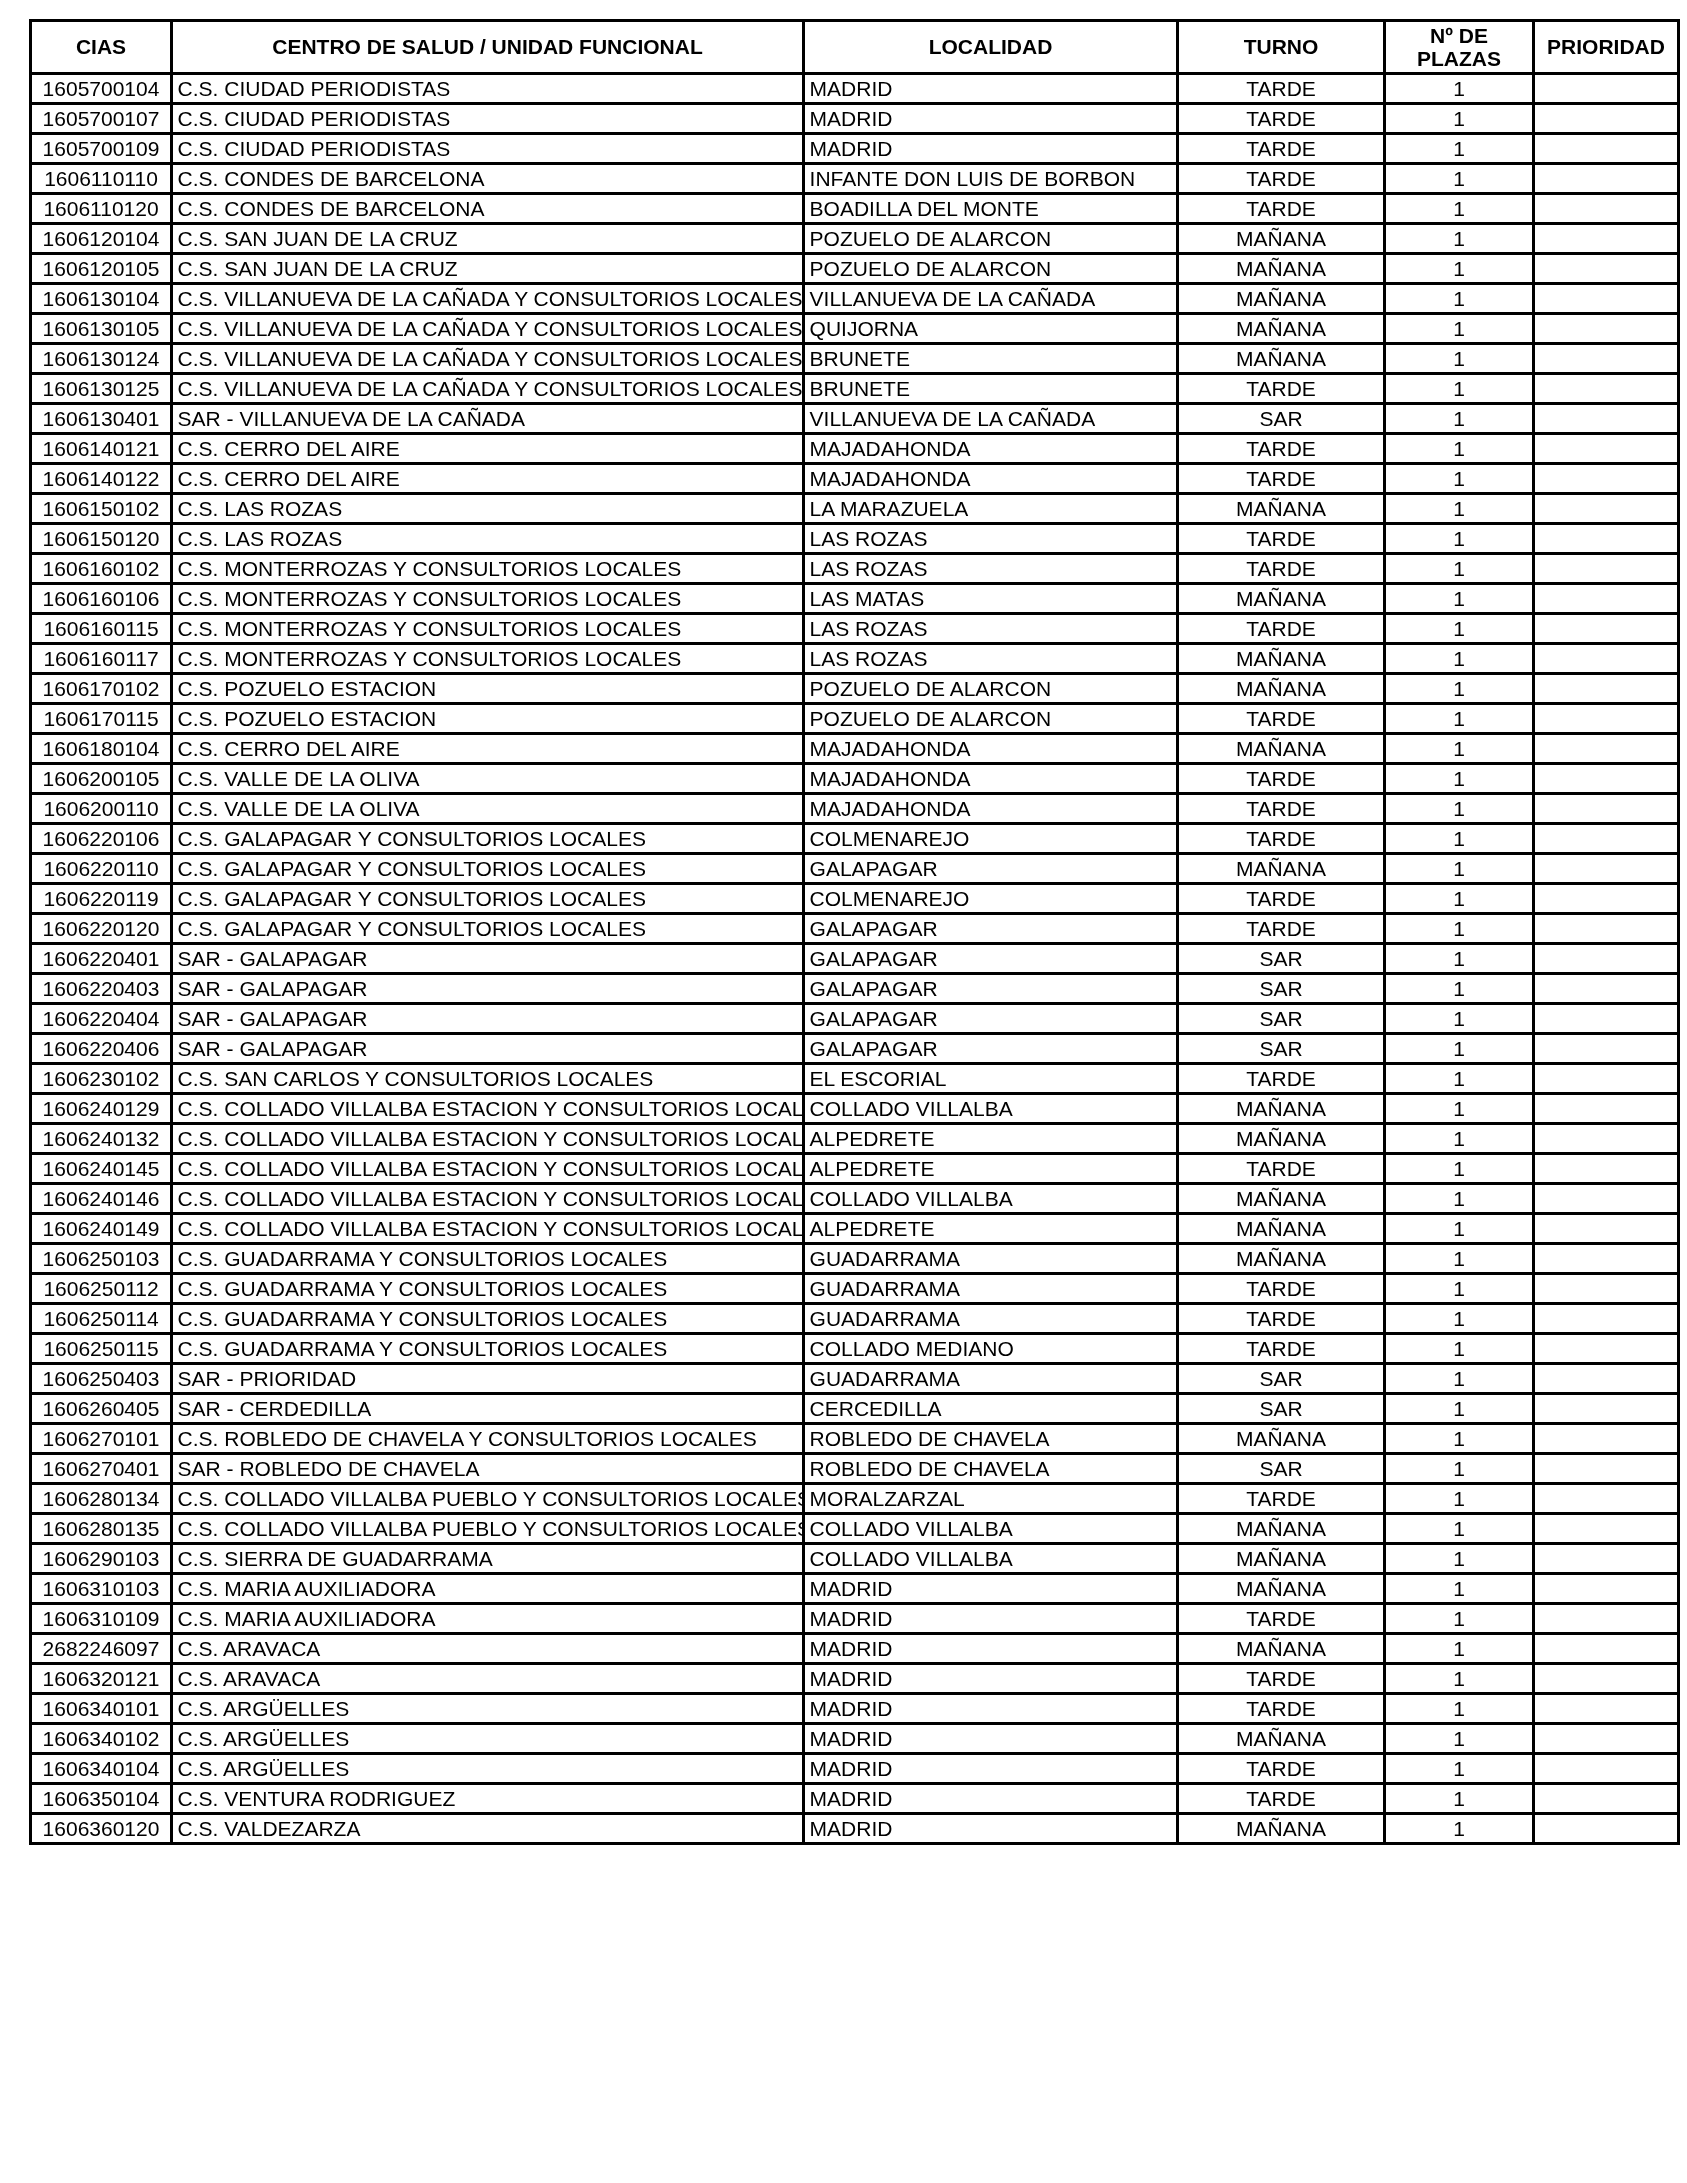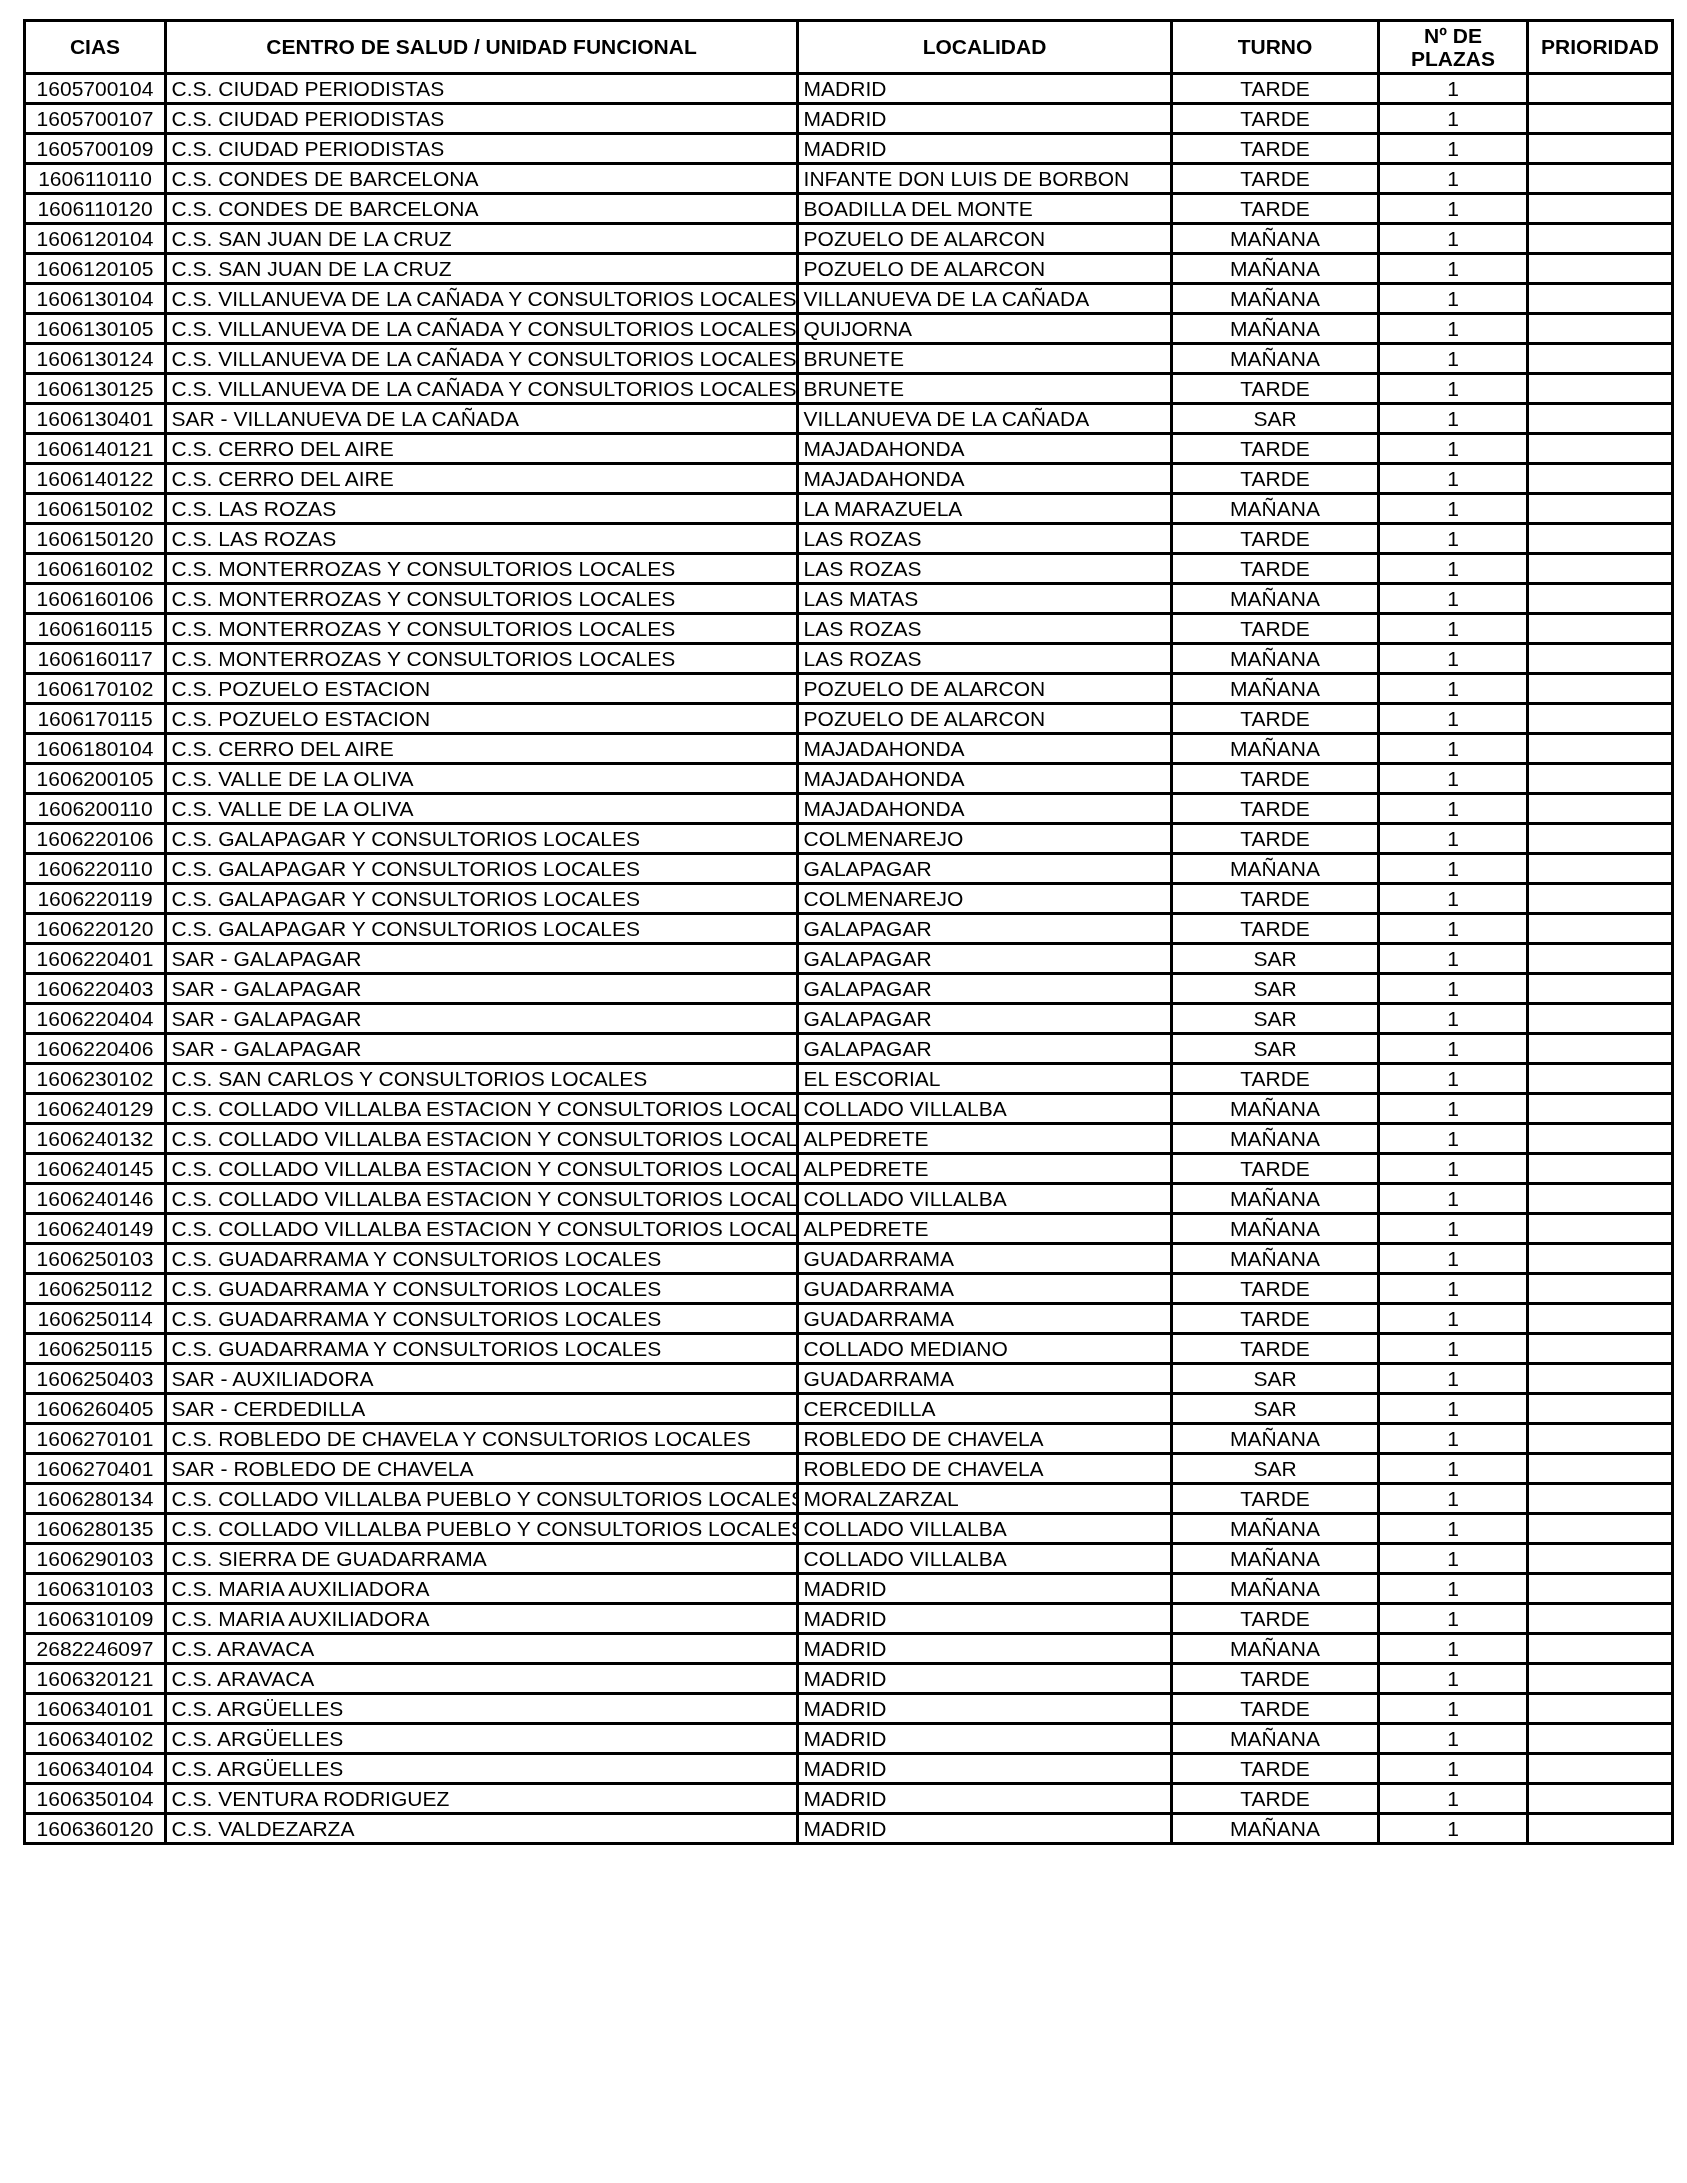--- a/index.html
+++ b/index.html
@@ -9,21 +9,21 @@
   }
   body {
     width: 1688px;
     height: 2183px;
     position: relative;
     font-family: "Liberation Sans", sans-serif;
     color: #000;
   }
   table.assign {
     position: absolute;
-    left: 23px;
+    left: 29px;
     top: 19px;
     width: 1648px;
     border-collapse: collapse;
     table-layout: fixed;
   }
   table.assign th,
   table.assign td {
     border: 3px solid #000;
     overflow: hidden;
     vertical-align: middle;
@@ -417,21 +417,21 @@
       <tr>
     <td class="c-cias">1606250115</td>
     <td class="c-centro">C.S. GUADARRAMA Y CONSULTORIOS LOCALES</td>
     <td class="c-loc">COLLADO MEDIANO</td>
     <td class="c-turno">TARDE</td>
     <td class="c-plazas">1</td>
     <td class="c-prio"></td>
   </tr>
       <tr>
     <td class="c-cias">1606250403</td>
-    <td class="c-centro">SAR - AUXILIADORA</td>
+    <td class="c-centro">SAR - PRIORIDAD</td>
     <td class="c-loc">GUADARRAMA</td>
     <td class="c-turno">SAR</td>
     <td class="c-plazas">1</td>
     <td class="c-prio"></td>
   </tr>
       <tr>
     <td class="c-cias">1606260405</td>
     <td class="c-centro">SAR - CERDEDILLA</td>
     <td class="c-loc">CERCEDILLA</td>
     <td class="c-turno">SAR</td>

